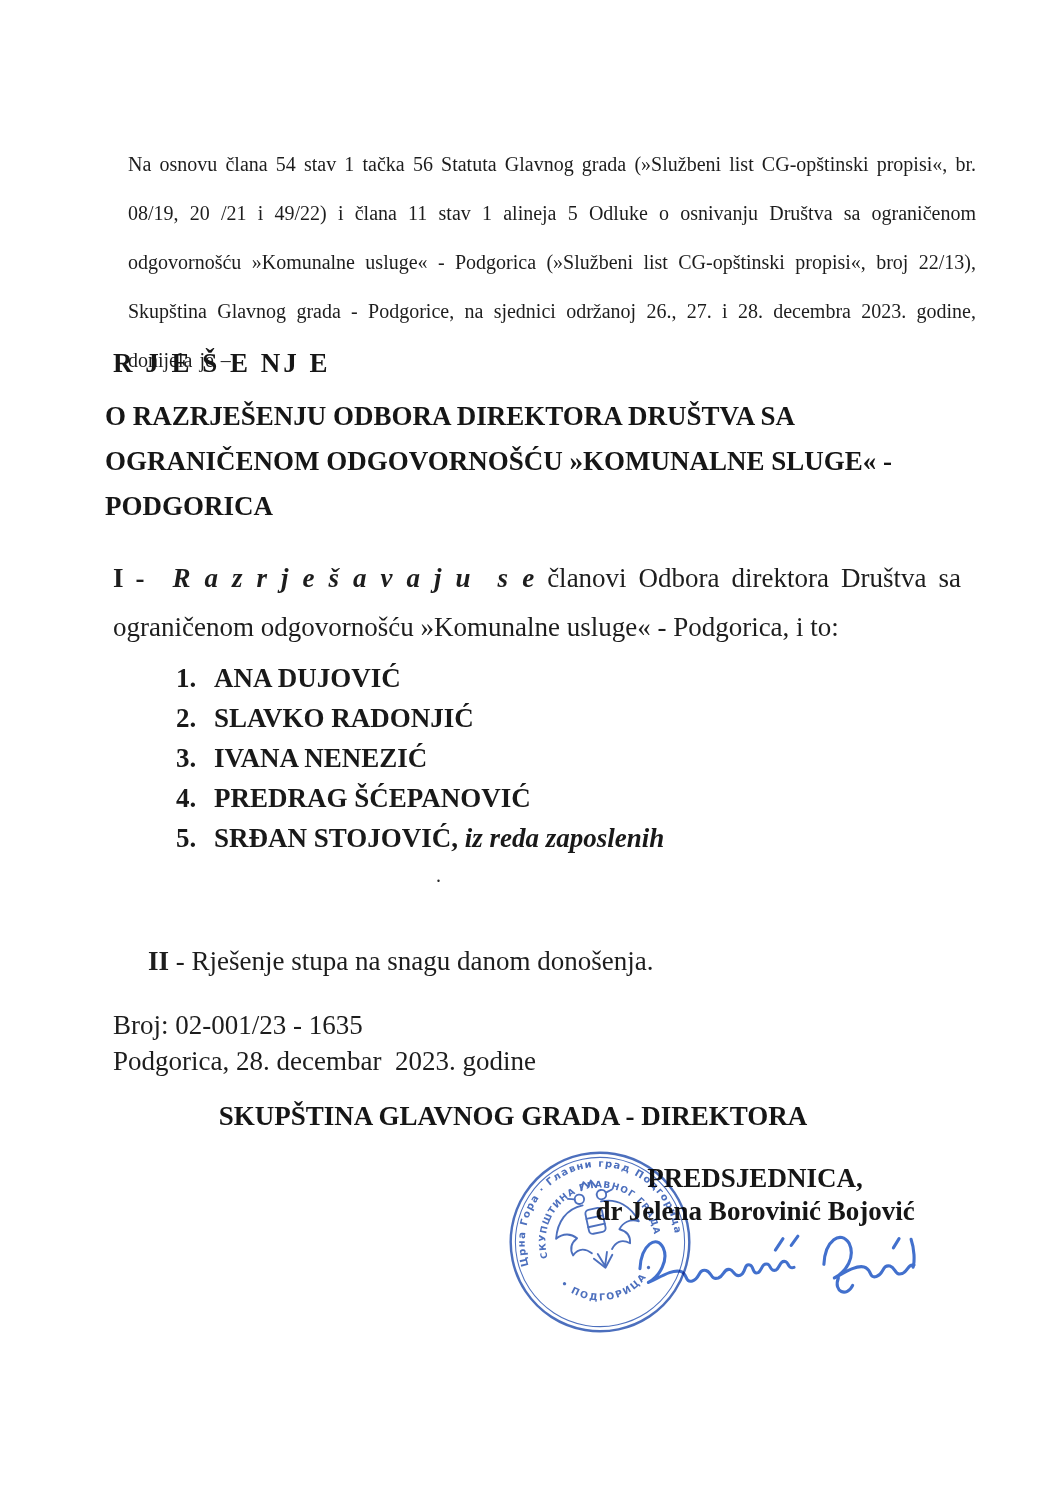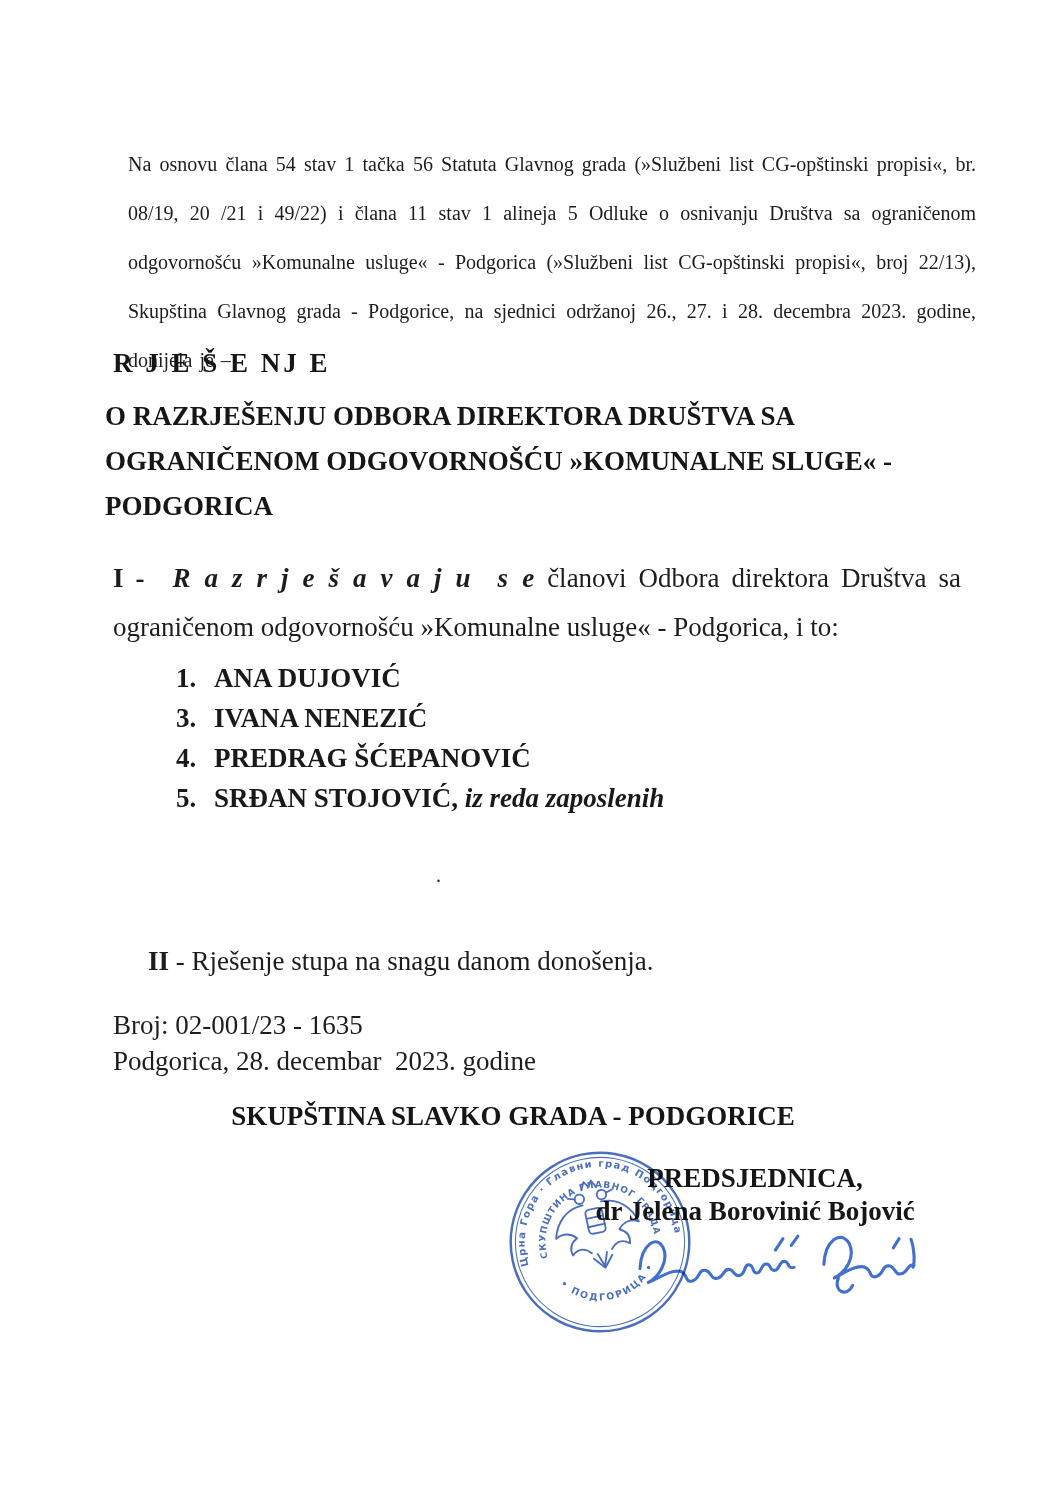--- a/index.html
+++ b/index.html
@@ -100,20 +100,23 @@
     <span class="bold">I -</span>
     <span class="lead-spaced">R a z r j e š a v a j u  s e</span>
     <span>članovi Odbora direktora Društva sa ograničenom odgovornošću »Komunalne usluge« - Podgorica, i to:</span>
   </p>
 
   <div class="member-list">
     <div class="mrow">
       <span class="mnum">1.</span><span>ANA DUJOVIĆ</span>
     </div>
     <div class="mrow">
+      <span class="mnum">2.</span><span>SLAVKO RADONJIĆ</span>
+    </div>
+    <div class="mrow">
       <span class="mnum">3.</span><span>IVANA NENEZIĆ</span>
     </div>
     <div class="mrow">
       <span class="mnum">4.</span><span>PREDRAG ŠĆEPANOVIĆ</span>
     </div>
     <div class="mrow">
       <span class="mnum">5.</span><span>SRĐAN STOJOVIĆ,</span>
       <span class="msfx">iz reda zaposlenih</span>
     </div>
   </div>
@@ -121,21 +124,21 @@
   <div class="stray-mark">.</div>
 
   <p class="section-2">
     <span class="bold">II</span>
     <span>- Rješenje stupa na snagu danom donošenja.</span>
   </p>
 
   <div class="ref-number">Broj: 02-001/23 - 1635</div>
   <div class="place-date">Podgorica, 28. decembar  2023. godine</div>
 
-  <div class="assembly">SKUPŠTINA SLAVKO GRADA - PODGORICE</div>
+  <div class="assembly">SKUPŠTINA GLAVNOG GRADA - DIREKTORA</div>
 
   <div class="sig-block">
     <div>PREDSJEDNICA,</div>
     <div>dr Jelena Borovinić Bojović</div>
   </div>
 
   <div class="stamp-wrap">
     <svg viewBox="0 0 200 200" width="188" height="188">
       <defs>
         <path id="arcOuter" d="M 24.82 127.36 A 80 80 0 1 1 175.18 127.36"></path>

